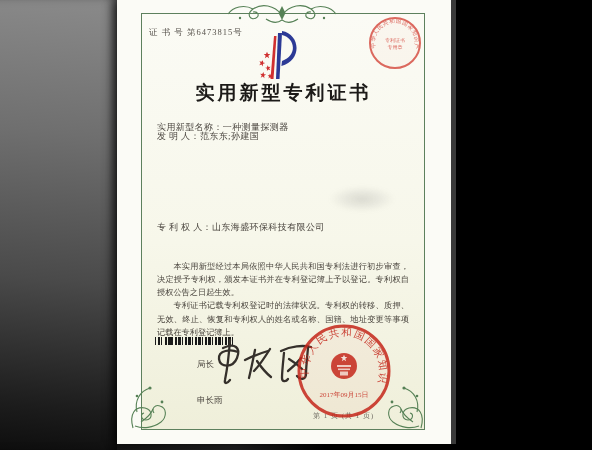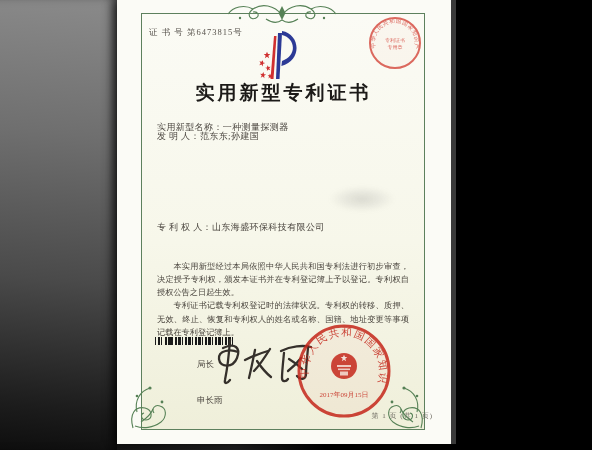--- a/index.html
+++ b/index.html
@@ -23,21 +23,21 @@
   .title{left:0;top:80px;width:333px;text-align:center;font-size:19px;font-weight:700;
          letter-spacing:3px;color:#1c1a18;z-index:3;}
   .field{left:40px;font-size:9px;color:#4a453f;letter-spacing:.4px;z-index:3;white-space:nowrap;}
   .paras{left:40px;top:260px;width:252px;font-size:8.2px;line-height:1.6;color:#4b463f;
          text-align:justify;z-index:3;}
   .paras p{margin:0;text-indent:2em;}
   .barcode{left:38px;top:337px;width:78px;height:8px;z-index:3;
          background:repeating-linear-gradient(90deg,#1a1a1a 0 1.5px,transparent 1.5px 3px,
            #1a1a1a 3px 5.5px,transparent 5.5px 6.5px,#1a1a1a 6.5px 7.5px,transparent 7.5px 10px);}
   .bureau{left:38px;font-size:8.5px;color:#4a453f;z-index:3;margin-left:42px;}
-  .footer{left:196px;top:411px;width:120px;text-align:right;font-size:7px;color:#6b685f;
+  .footer{left:196px;top:411px;width:120px;text-align:left;font-size:7px;color:#6b685f;
           letter-spacing:1px;z-index:2;}
   .smudge{left:212px;top:186px;width:66px;height:26px;z-index:2;
           background:radial-gradient(closest-side,rgba(110,110,110,.22),rgba(110,110,110,0));
           filter:blur(2px);}
   svg{display:block;}
   .seal-big{left:179px;top:323px;z-index:4;opacity:.86;}
   .seal-small{left:251px;top:16px;z-index:4;opacity:.8;}
   .logo{left:140px;top:31px;z-index:3;}
   .flourish-top{left:105px;top:1px;z-index:3;}
   .flourish-bl{left:8px;top:382px;z-index:3;}

